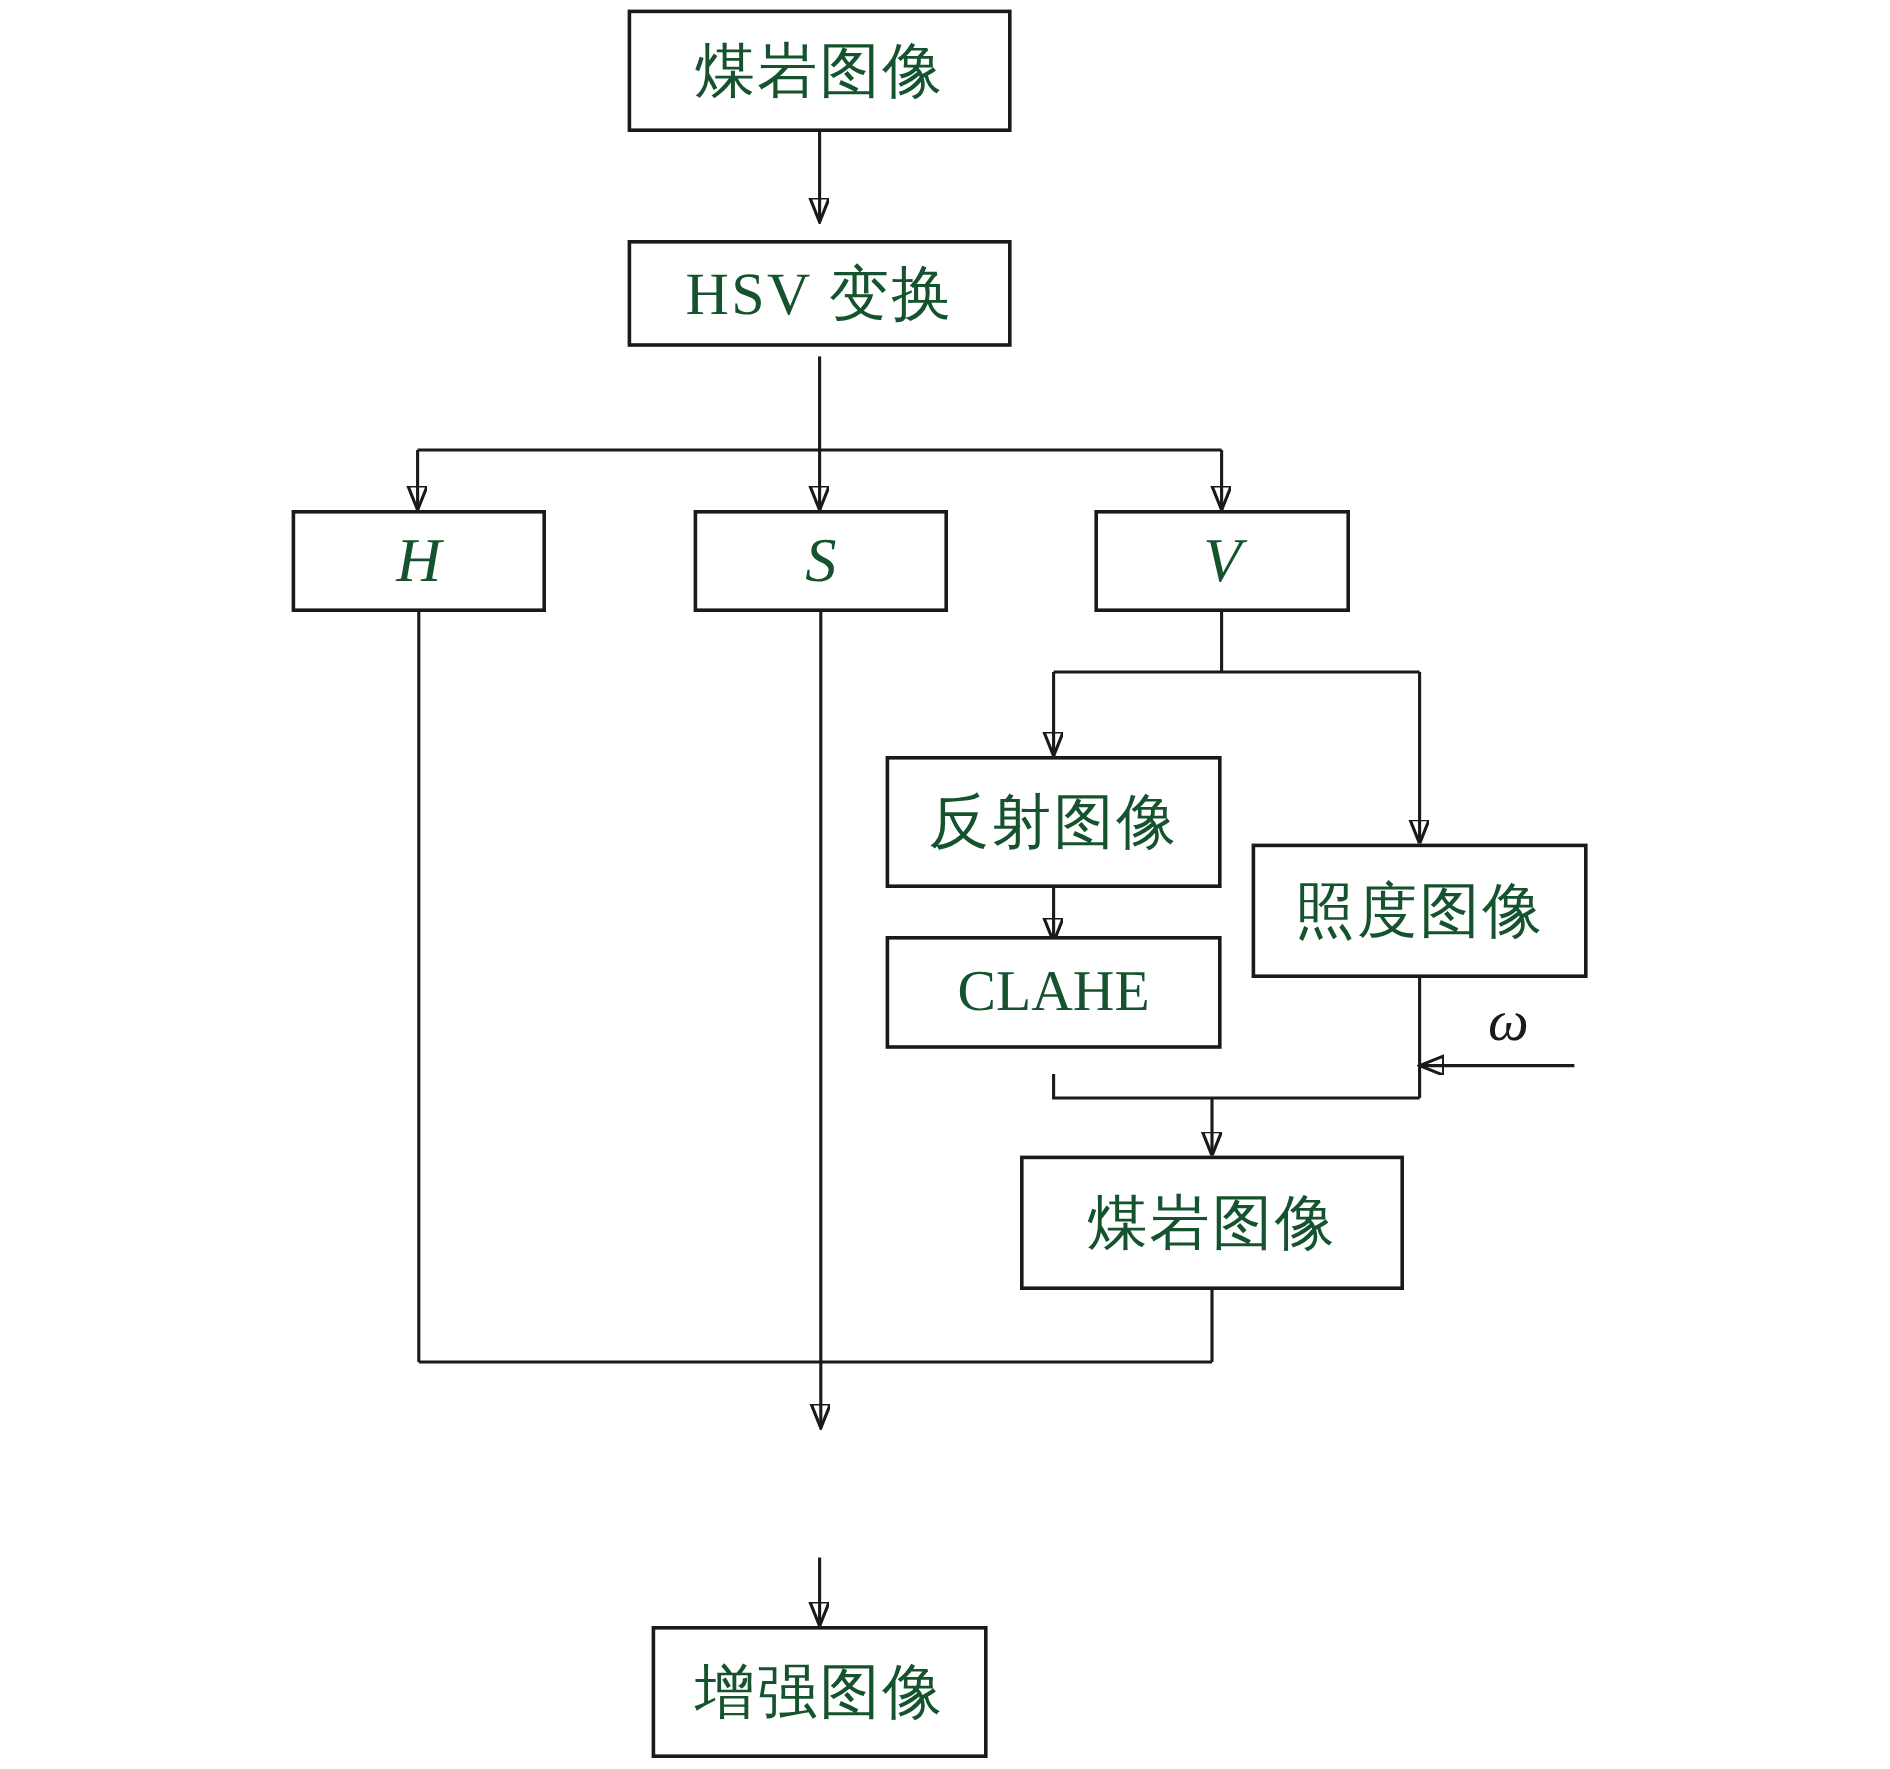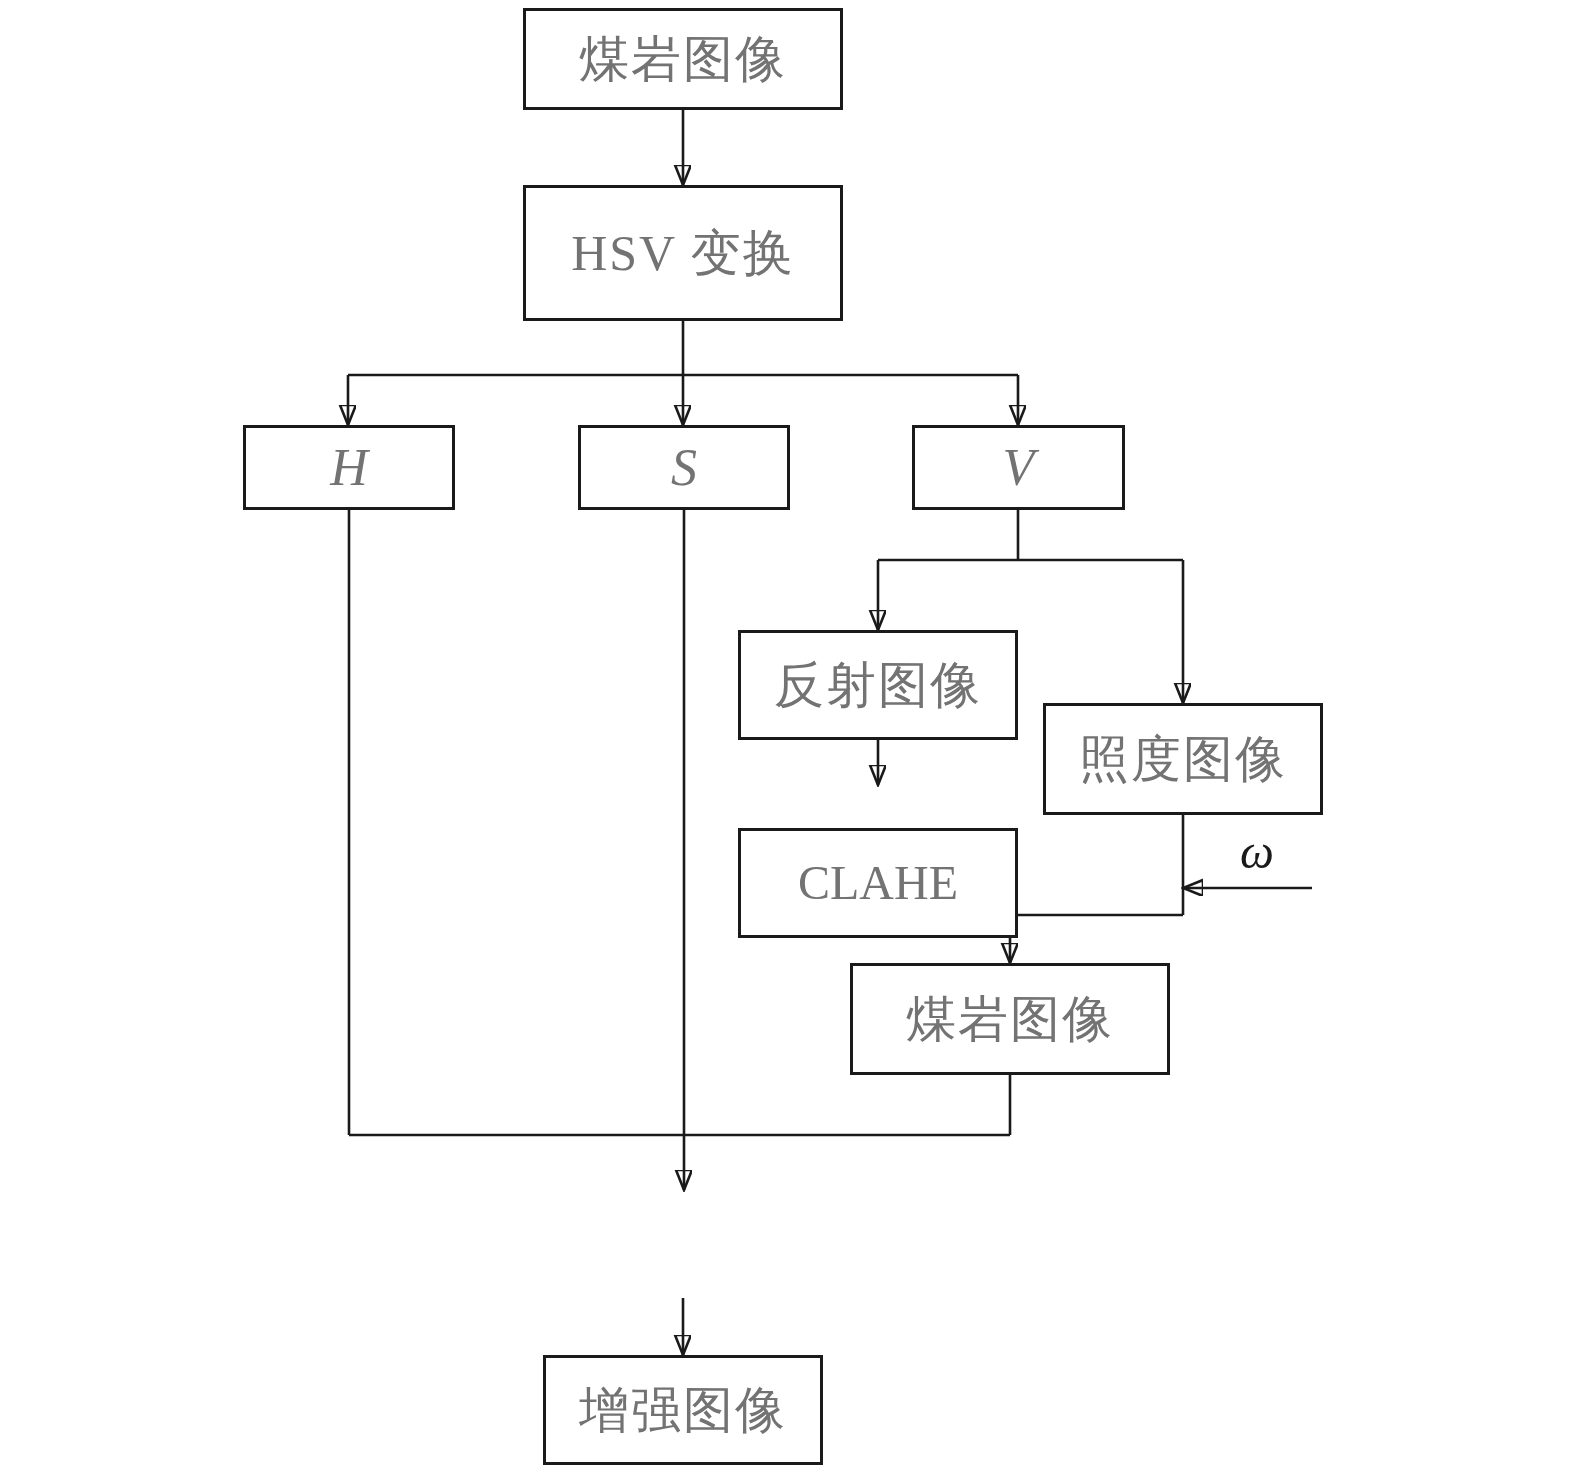--- a/index.html
+++ b/index.html
@@ -31,21 +31,21 @@
     position: absolute;
     box-sizing: border-box;
     border: 3px solid #1a1a1a;
     background: #ffffff;
     display: flex;
     align-items: center;
     justify-content: center;
   }
   .node span {
     font-size: 50px;
-    color: #737373;
+    color: #14532d;
     white-space: nowrap;
     letter-spacing: 2px;
     line-height: 1;
   }
   .node.latin span {
     letter-spacing: 0;
     font-size: 48px;
   }
   .node.italic span {
     font-style: italic;
@@ -98,21 +98,21 @@
     <path d="M349,1135 H1010"></path>
     <path d="M684,510 V1190" marker-end="url(#arrowhead)"></path>
 
     <path d="M683,1298 V1355" marker-end="url(#arrowhead)"></path>
   </svg>
 
   <div class="node" style="left:523px;top:8px;width:320px;height:102px">
     <span>煤岩图像</span>
   </div>
 
-  <div class="node" style="left:523px;top:185px;width:320px;height:136px">
+  <div class="node" style="left:523px;top:200px;width:320px;height:89px">
     <span>HSV 变换</span>
   </div>
 
   <div class="node italic" style="left:243px;top:425px;width:212px;height:85px">
     <span>H</span>
   </div>
 
   <div class="node italic" style="left:578px;top:425px;width:212px;height:85px">
     <span>S</span>
   </div>
@@ -122,21 +122,21 @@
   </div>
 
   <div class="node" style="left:1043px;top:703px;width:280px;height:112px">
     <span>照度图像</span>
   </div>
 
   <div class="node" style="left:738px;top:630px;width:280px;height:110px">
     <span>反射图像</span>
   </div>
 
-  <div class="node latin" style="left:738px;top:828px;width:280px;height:110px">
+  <div class="node latin" style="left:738px;top:780px;width:280px;height:94px">
     <span>CLAHE</span>
   </div>
 
   <div class="node" style="left:850px;top:963px;width:320px;height:112px">
     <span>煤岩图像</span>
   </div>
 
 
   <div class="node" style="left:543px;top:1355px;width:280px;height:110px">
     <span>增强图像</span>

